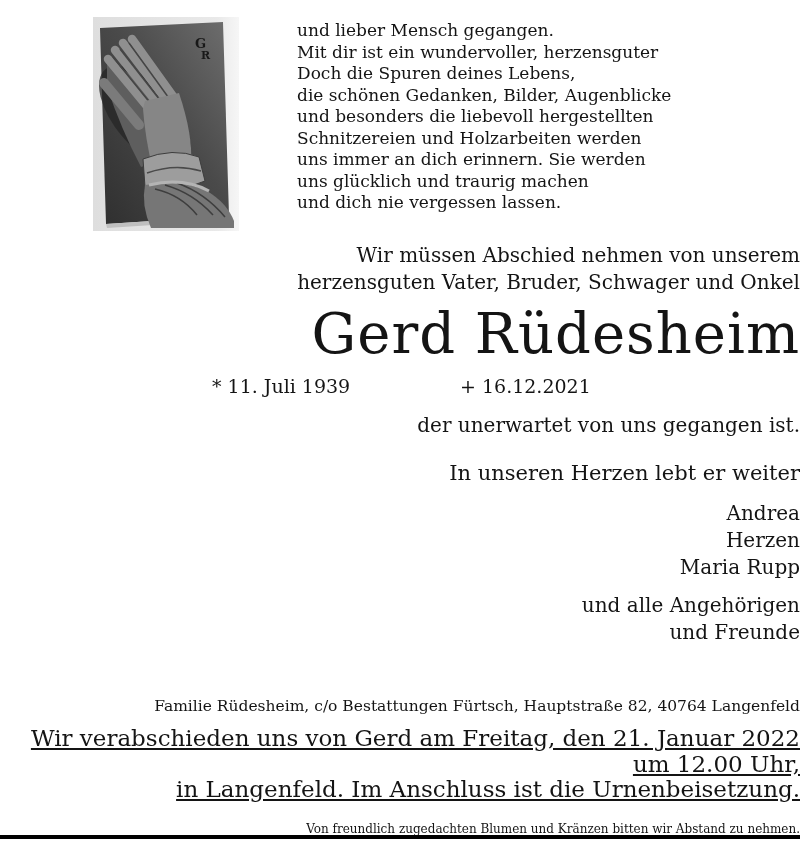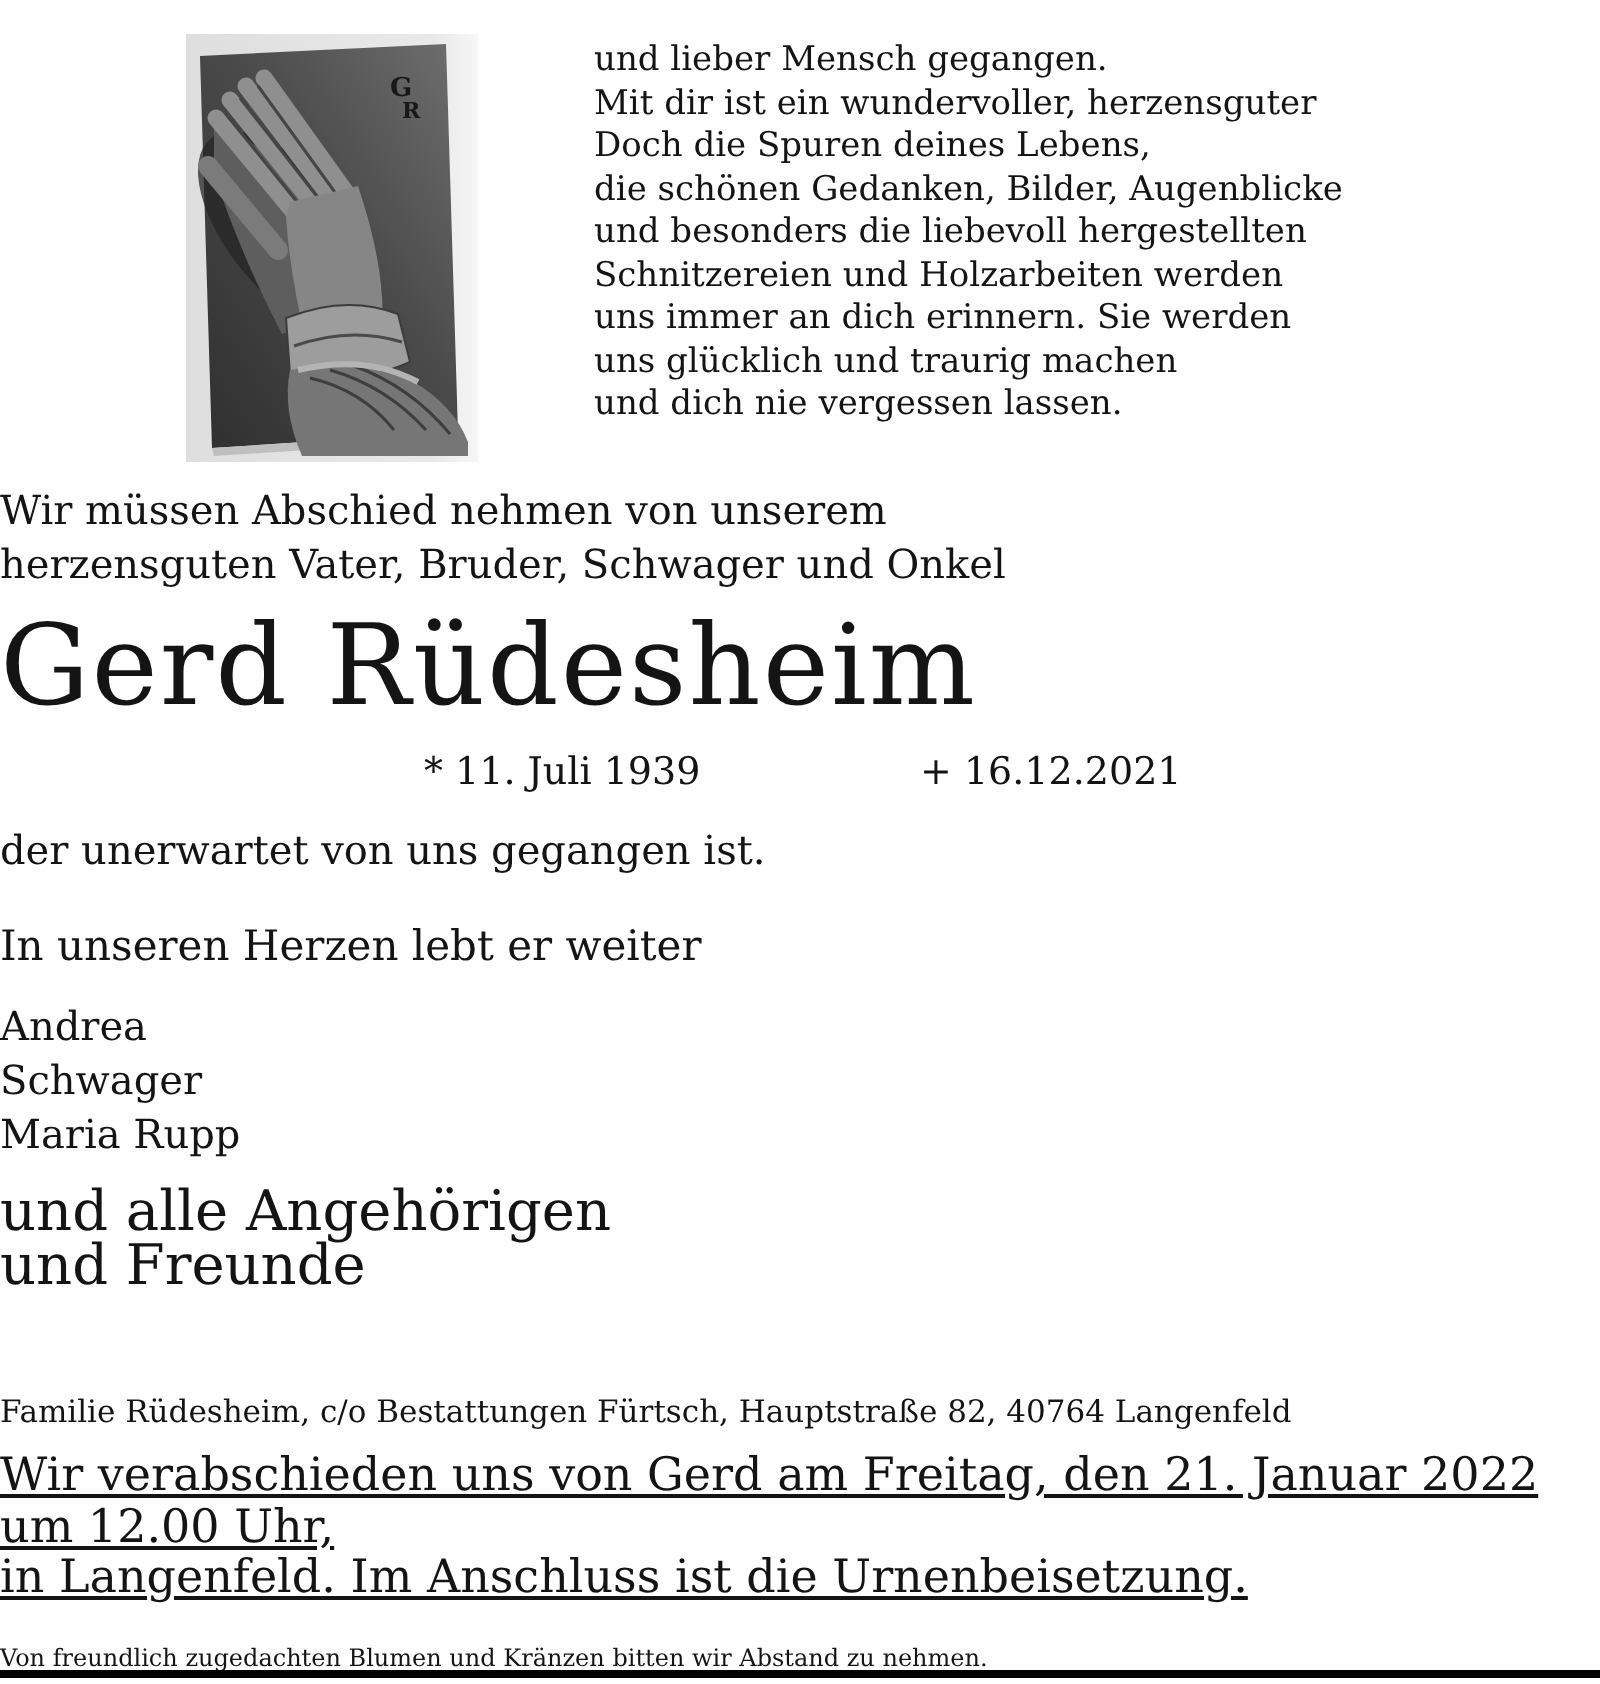--- a/index.html
+++ b/index.html
@@ -13,21 +13,21 @@
     height: 842px;
     background: #ffffff;
     color: #141414;
     font-family: "DejaVu Serif", "Liberation Serif", serif;
     overflow: hidden;
   }
   .abs { position: absolute; }
   .centered {
     left: 0;
     width: 800px;
-    text-align: left;
+    text-align: right;
   }
   .photo {
     left: 93px;
     top: 17px;
     width: 146px;
     height: 214px;
   }
   .photo svg { display: block; width: 100%; height: 100%; }
   .opening {
     left: 297px;
@@ -65,21 +65,21 @@
     font-size: 21px;
     line-height: 27px;
   }
   .mourners {
     top: 500px;
     font-size: 20px;
     line-height: 27px;
   }
   .mourners-extra {
     top: 592px;
-    font-size: 28px;
+    font-size: 20px;
     line-height: 27px;
   }
   .contact {
     top: 676px;
     font-size: 15.5px;
     line-height: 20px;
     margin-top: 20px;
   }
   .farewell {
     top: 726px;
@@ -177,21 +177,21 @@
     <span class="birth">* 11. Juli 1939</span>
     <span class="death">+ 16.12.2021</span>
   </div>
 
   <div class="abs centered passing">der unerwartet von uns gegangen ist.</div>
 
   <div class="abs centered memorial">In unseren Herzen lebt er weiter</div>
 
   <div class="abs centered mourners">
     <div>Andrea</div>
-    <div>Schwager</div>
+    <div>Herzen</div>
     <div>Maria Rupp</div>
   </div>
 
   <div class="abs centered mourners-extra">
     <div>und alle Angehörigen</div>
     <div>und Freunde</div>
   </div>
 
   <div class="abs centered contact">Familie Rüdesheim, c/o Bestattungen Fürtsch, Hauptstraße 82, 40764 Langenfeld</div>
 

